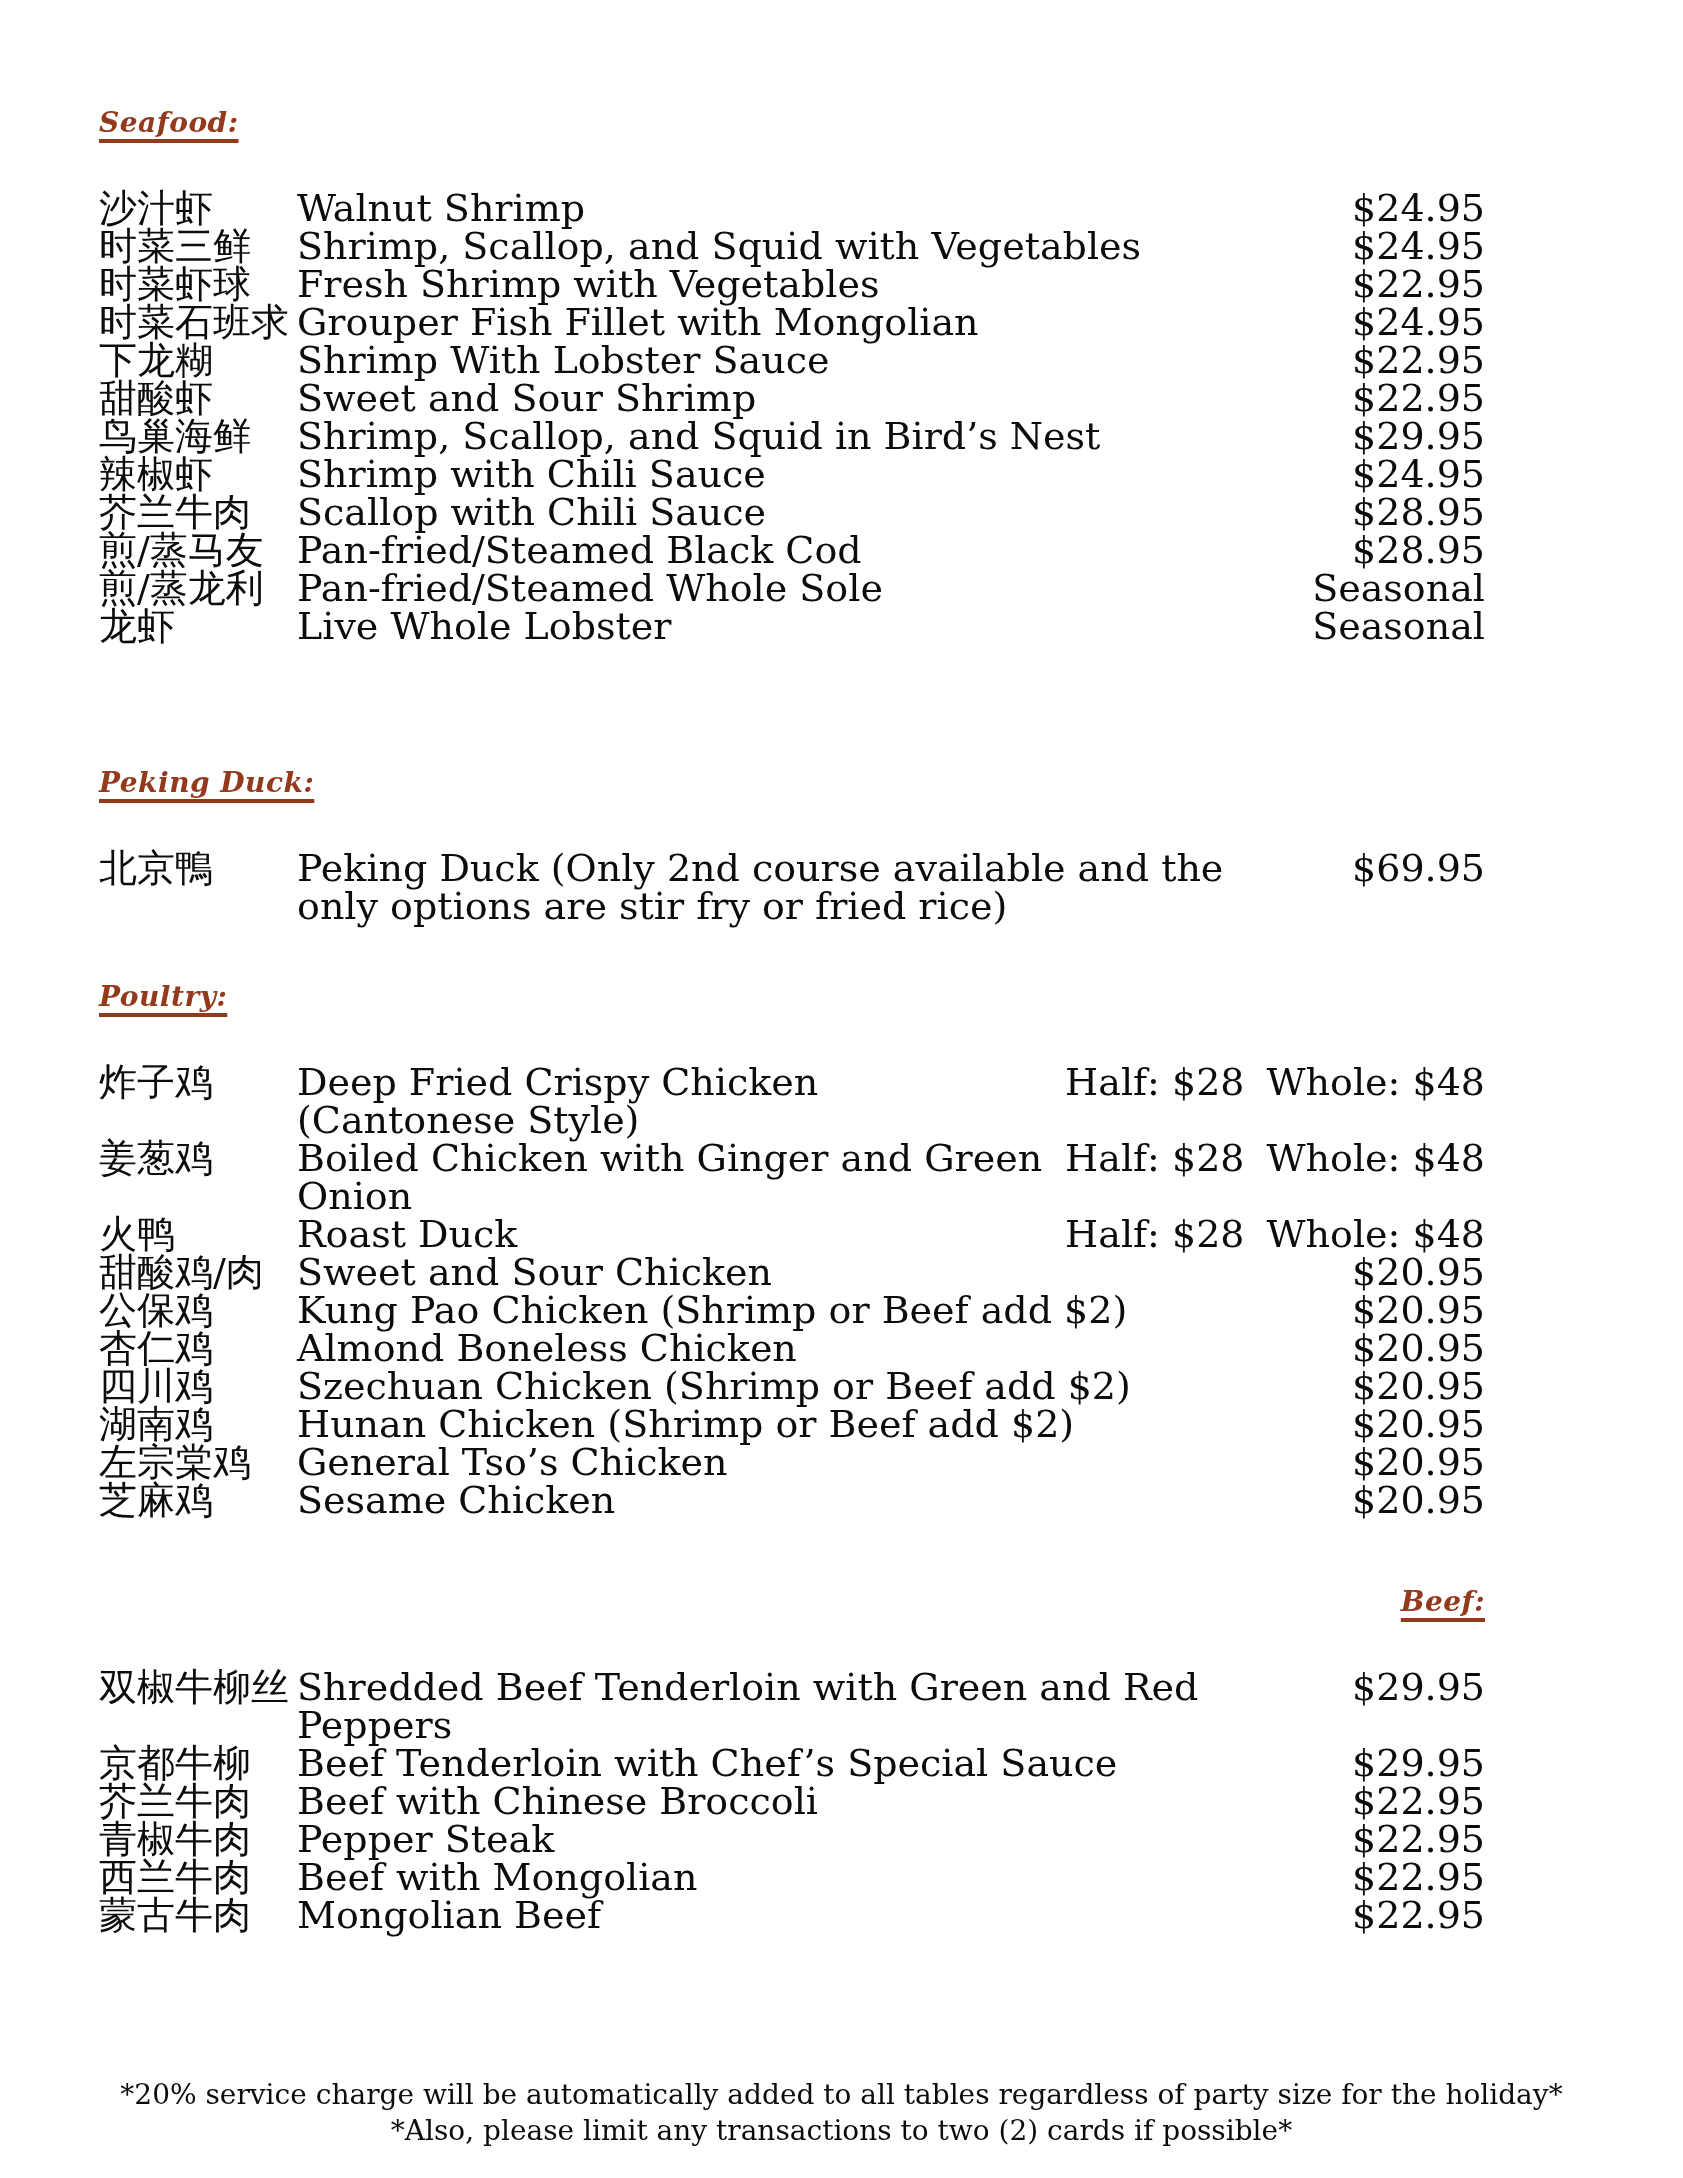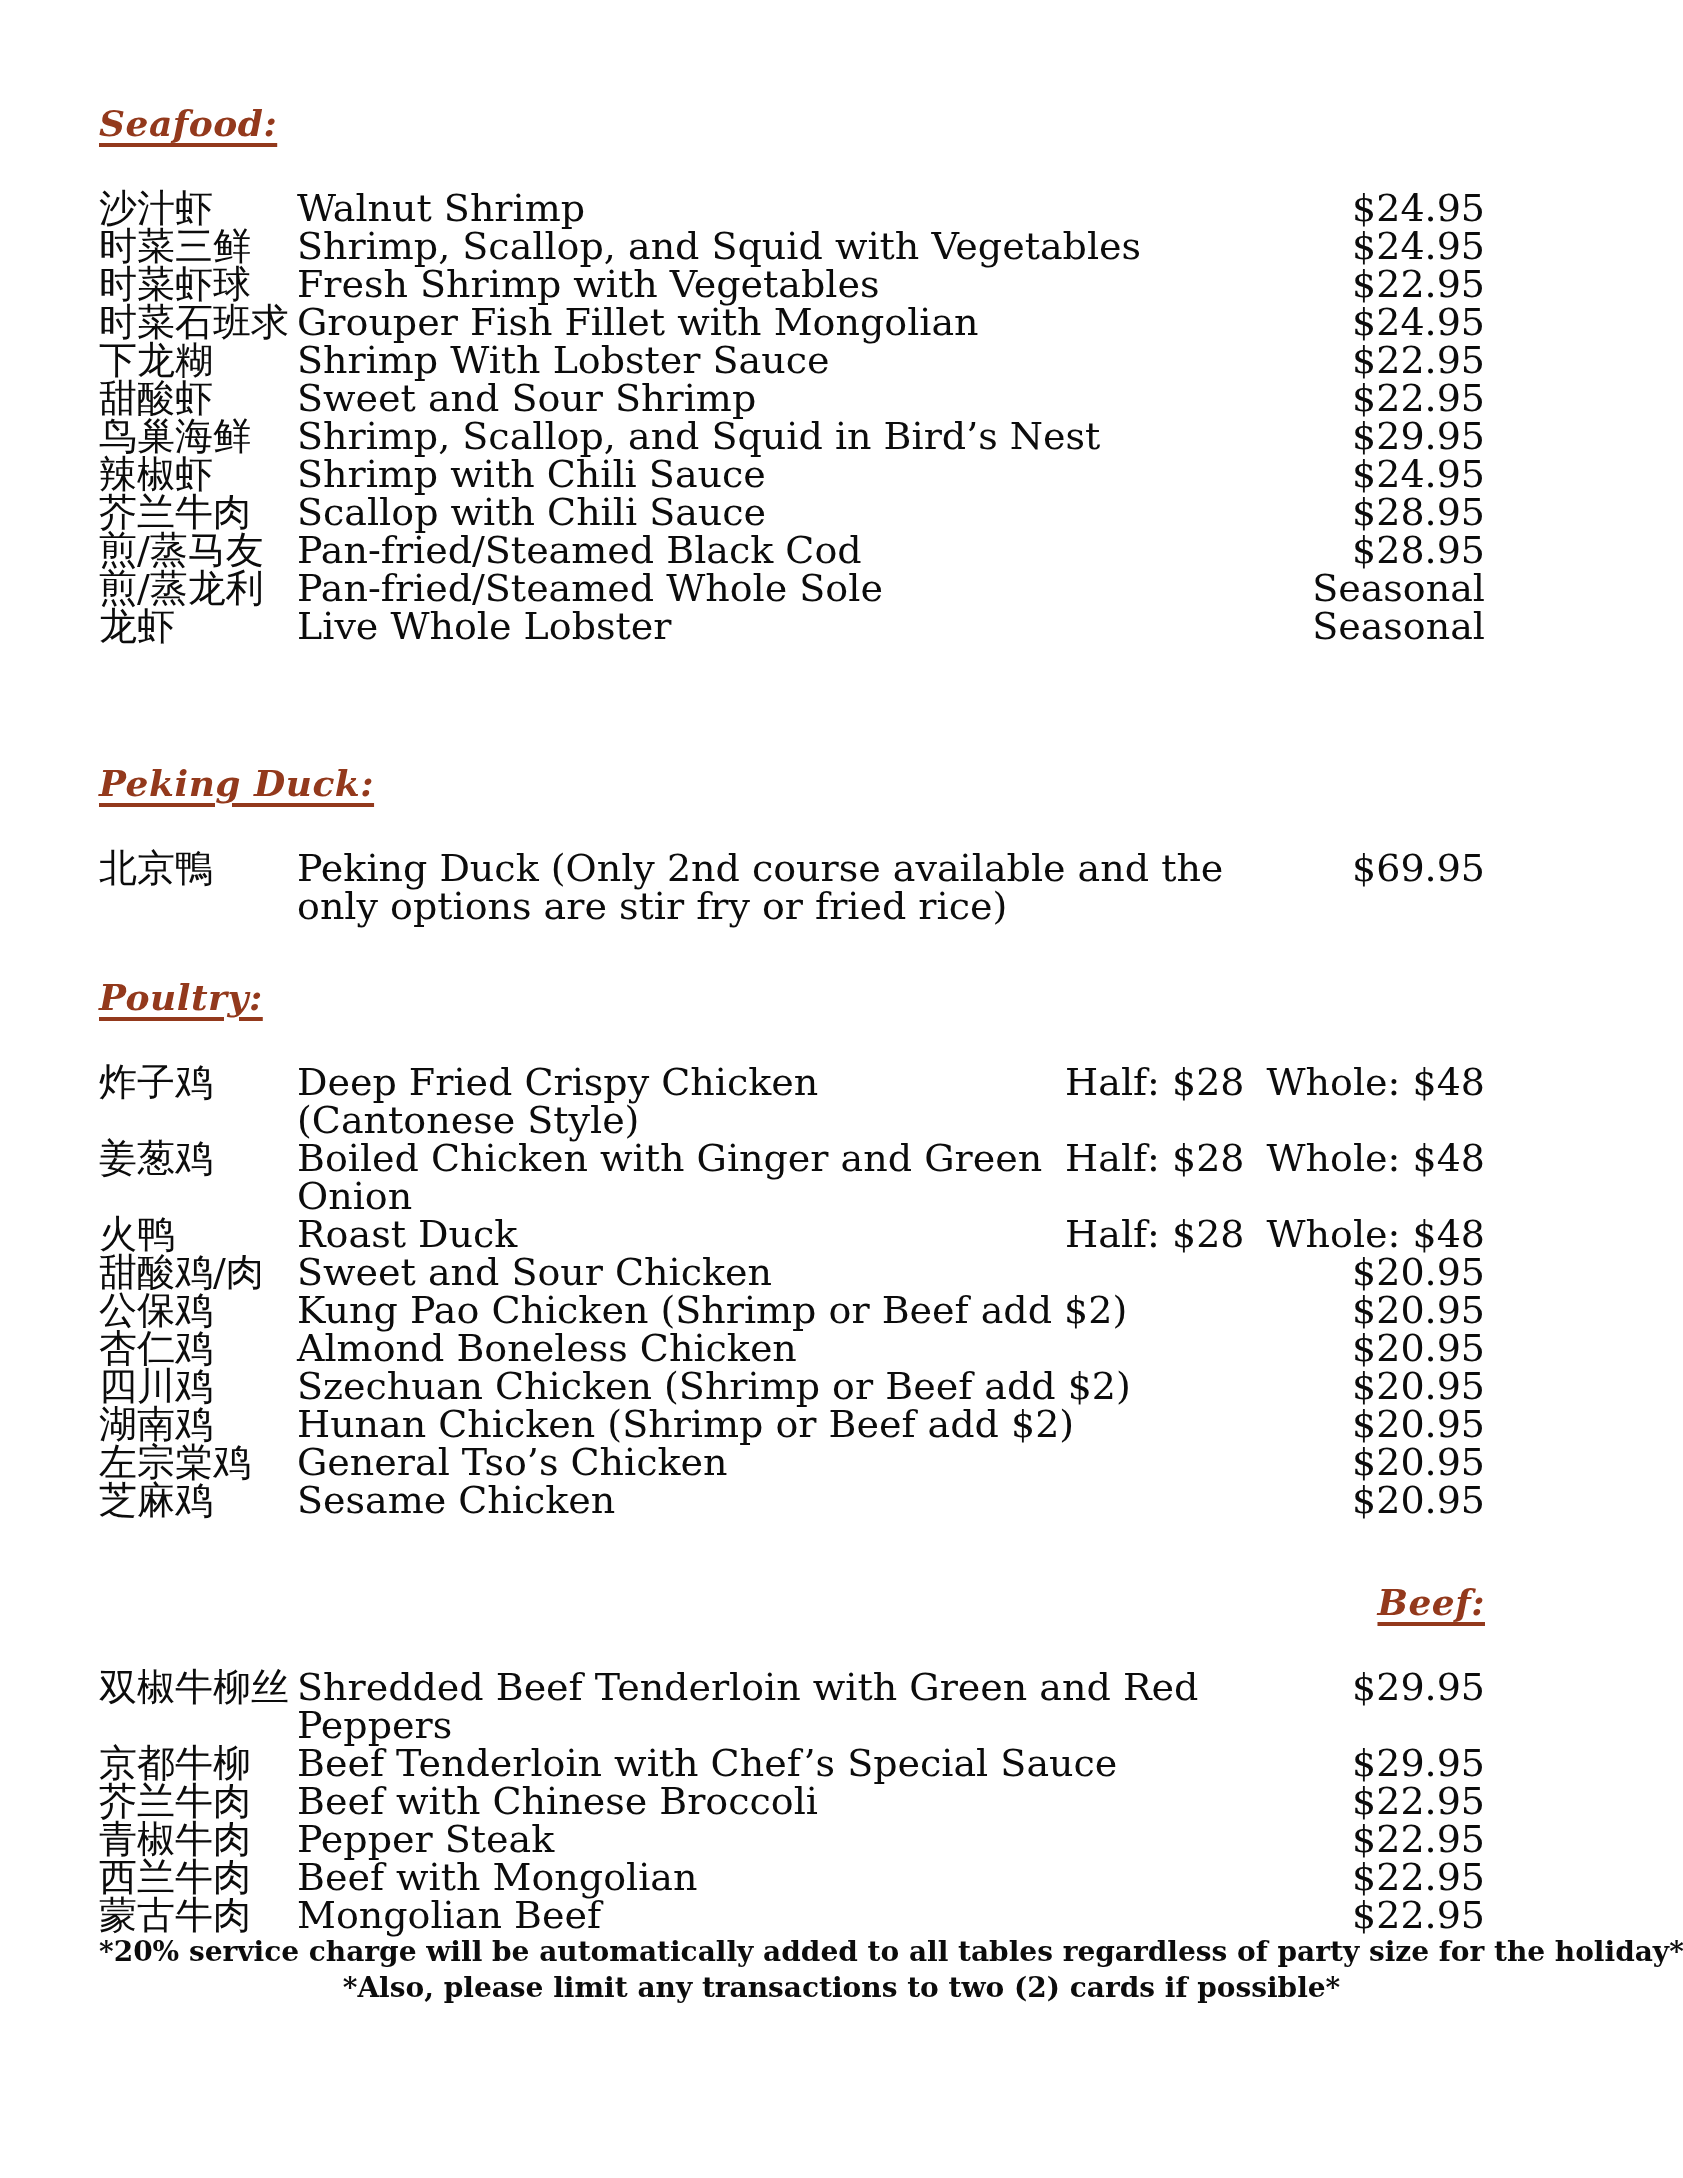--- a/index.html
+++ b/index.html
@@ -23,21 +23,21 @@
   main.menu {
     padding: 99px 198px 0 99px; 
   }
   .menu-section { margin: 0; }
   .menu-section:nth-of-type(2) { margin-top: 114px; } 
   .menu-section:nth-of-type(3) { margin-top: 48px;  } 
   .menu-section:nth-of-type(4) { margin-top: 59px;  } 
 
   .section-title {
     margin: 0 0 42px 0;
-    font-size: 36px;
+    font-size: 28px;
     line-height: 48px;
     font-weight: bold;
     font-style: italic;
     color: #93391c;
     text-decoration: underline;
     text-decoration-thickness: 4px;
     text-underline-offset: 7px;
     letter-spacing: 0.5px;
   }
 
@@ -59,23 +59,24 @@
   }
   .price {
     display: flex;
     gap: 22px;
     justify-content: flex-end;
     text-align: left;
     white-space: nowrap;
   }
 
   footer.page-footer {
+    margin-top: 143px;
     padding: 0 99px;
     text-align: center;
-    font-weight: bold;
+    font-weight: normal;
     font-size: 28px;
     line-height: 36px;
     white-space: nowrap;
   }
 </style>
 </head>
 <body>
 
 <div class="page">
   <main class="menu">

